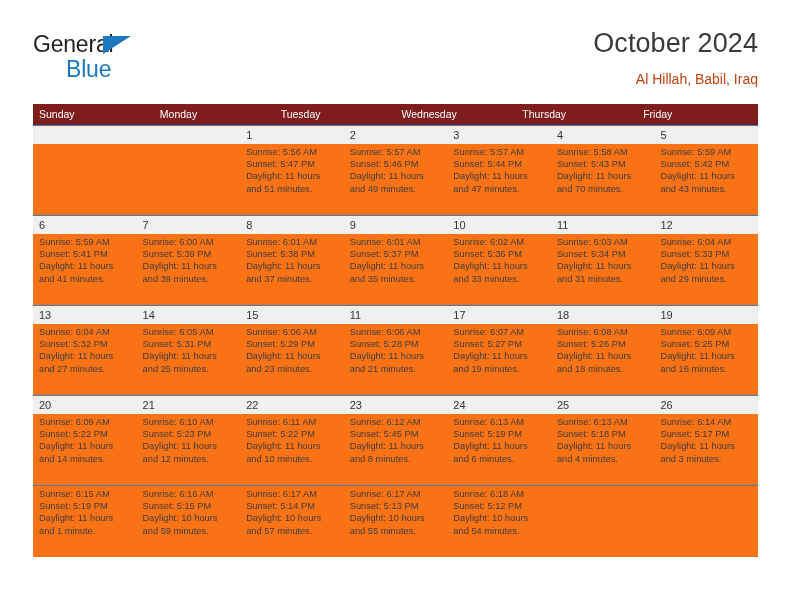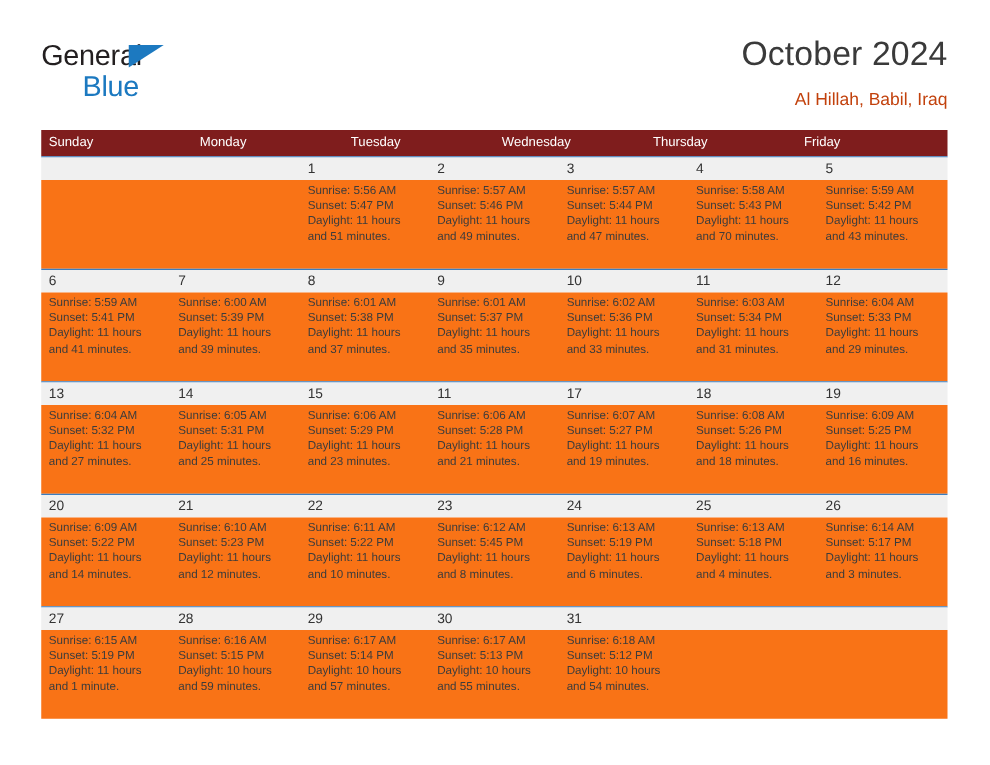--- a/index.html
+++ b/index.html
@@ -386,29 +386,20 @@
         <div class="daycell">
           <div class="info-line">Sunrise: 6:14 AM</div>
           <div class="info-line">Sunset: 5:17 PM</div>
           <div class="info-line">Daylight: 11 hours</div>
           <div class="info-line">and 3 minutes.</div>
         </div>
       </div>
     </div>
 
     <div class="week">
-      <div class="week-numbers">
-        <div class="daynum">27</div>
-        <div class="daynum">28</div>
-        <div class="daynum">29</div>
-        <div class="daynum">30</div>
-        <div class="daynum">31</div>
-        <div class="daynum"></div>
-        <div class="daynum"></div>
-      </div>
       <div class="week-body">
         <div class="daycell">
           <div class="info-line">Sunrise: 6:15 AM</div>
           <div class="info-line">Sunset: 5:19 PM</div>
           <div class="info-line">Daylight: 11 hours</div>
           <div class="info-line">and 1 minute.</div>
         </div>
         <div class="daycell">
           <div class="info-line">Sunrise: 6:16 AM</div>
           <div class="info-line">Sunset: 5:15 PM</div>

